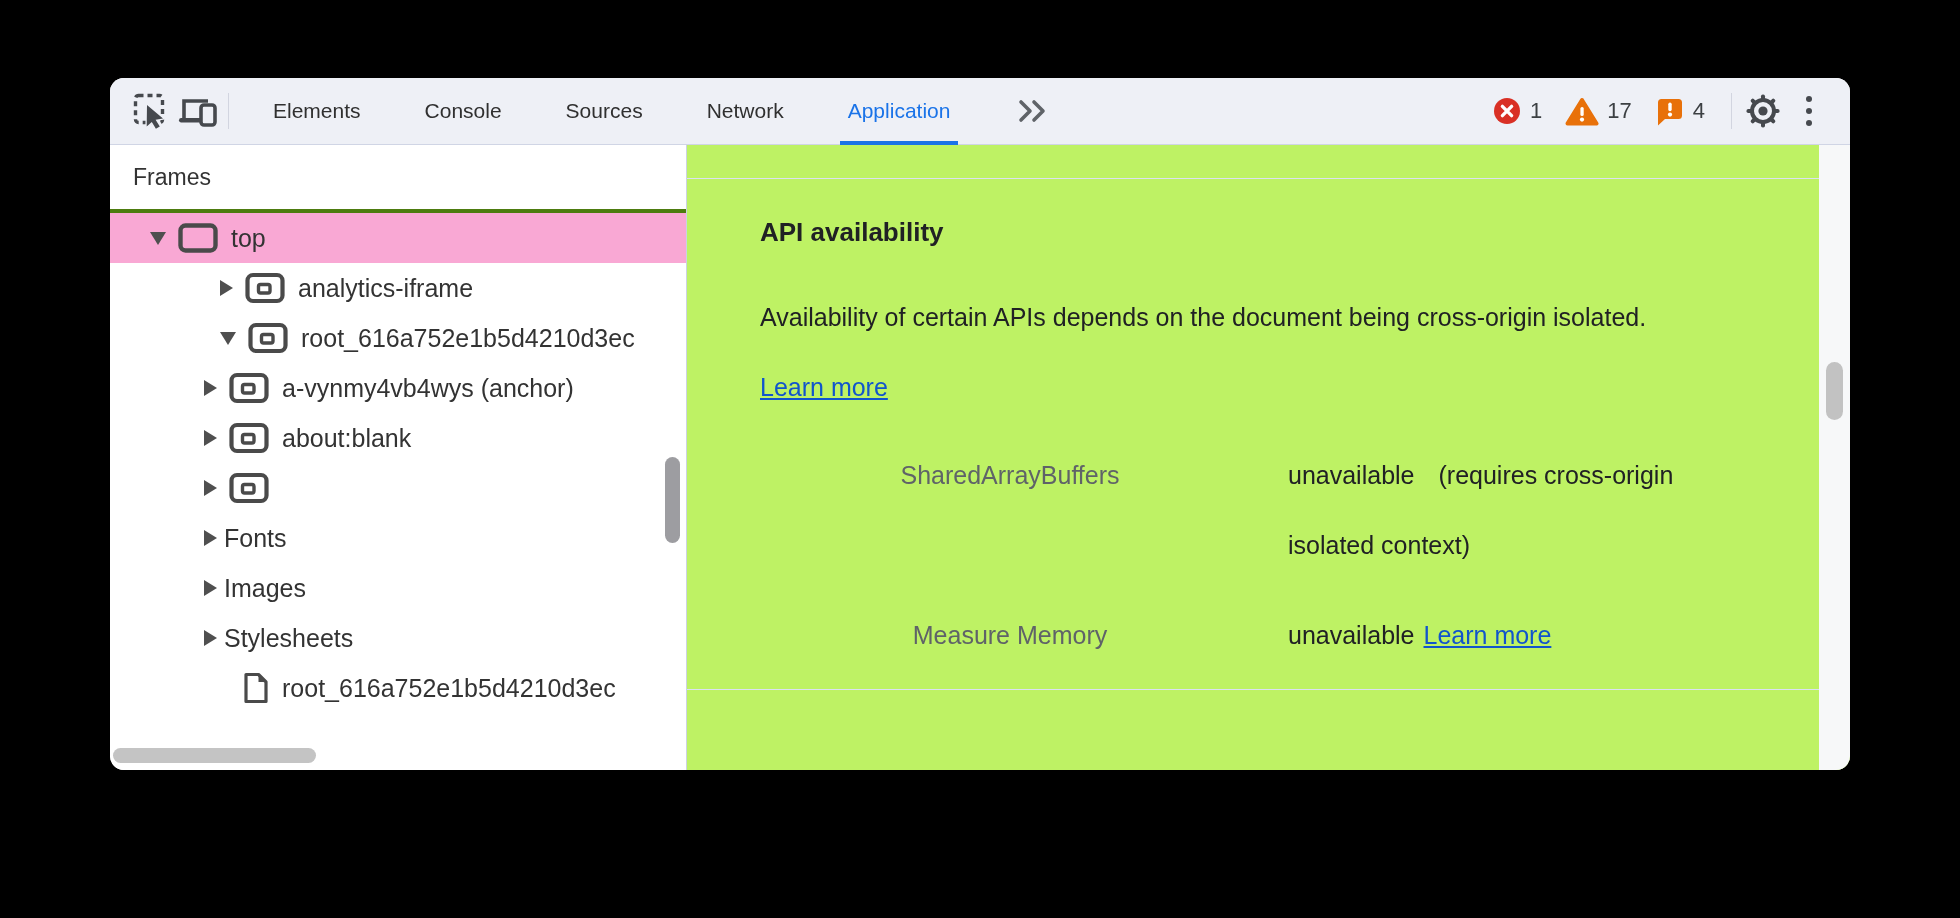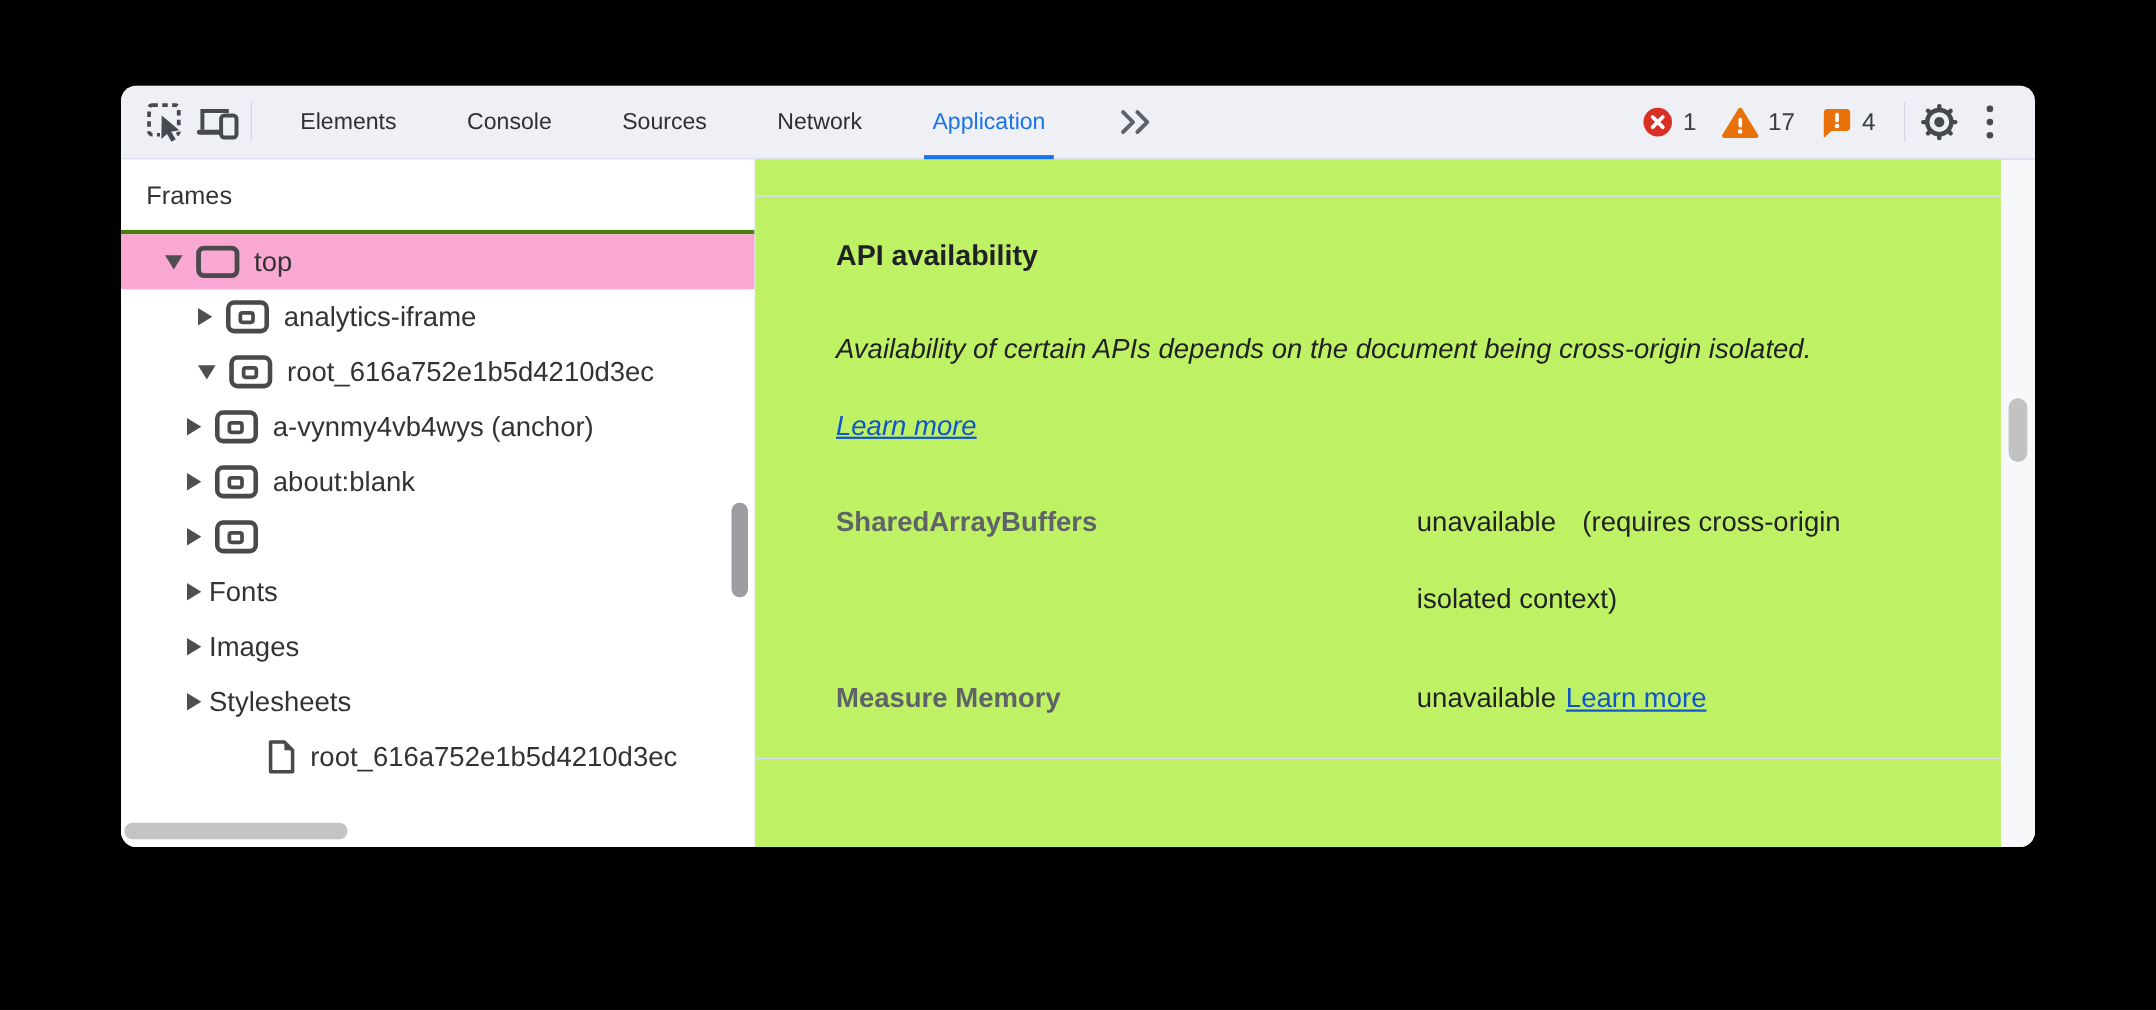--- a/index.html
+++ b/index.html
@@ -48,46 +48,46 @@
   
   .left-panel { flex:none; width:577px; border-right:1px solid #ccd2e2;
                 position:relative; overflow:hidden; background:#fff; }
   .frames-header { height:68px; border-bottom:4px solid #4d7c0f; display:flex;
                    align-items:center; padding-left:23px; font-size:23px;
                    font-weight:500; color:#333; }
   .tree-row { height:50px; display:flex; align-items:center; font-size:25px;
               color:#333; white-space:nowrap; cursor:default; }
   .tree-row.selected { background:#f9a8d4; }
   .lvl1 { padding-left:40px; }
-  .lvl2 { padding-left:70px; }
-  .lvl3 { padding-left:60px; }
+  .lvl2 { padding-left:110px; }
+  .lvl3 { padding-left:94px; }
   .doc-row { padding-left:133px; }
   .arrow { width:0; height:0; flex:none; margin-right:12px; }
   .arrow.right { border-left:13px solid #4f4f4f; border-top:8px solid transparent; border-bottom:8px solid transparent; }
   .arrow.down  { border-top:13px solid #4f4f4f; border-left:8px solid transparent; border-right:8px solid transparent; }
   .arrow.tight { margin-right:7px; }
   .tree-icon { flex:none; margin-right:13px; display:flex; align-items:center; }
   .tree-label { overflow:visible; }
 
   .v-thumb-left { position:absolute; right:6px; top:312px; width:15px; height:86px;
                   background:#9d9da1; border-radius:8px; }
   .h-thumb-left { position:absolute; left:3px; bottom:7px; width:203px; height:15px;
                   background:#c4c4c4; border-radius:8px; }
 
   
   .right-panel { flex:1; position:relative; background:#bef264; overflow:hidden; }
   .rp-strip { height:34px; border-bottom:1px solid #dbe1f3; }
   .rp-content { padding-left:73px; padding-right:140px; }
   .rp-heading { margin-top:38px; font-size:26px; font-weight:bold; color:#202124; }
-  .rp-desc { margin-top:34px; max-width:950px; font-size:25px; line-height:70px; color:#202124;font-style:italic; }
+  .rp-desc { margin-top:34px; max-width:950px; font-size:25px; line-height:70px; color:#202124; }
   a.link { color:#1155cc; text-decoration:underline; cursor:pointer; }
   .rp-fields { margin-top:18px; font-size:25px; line-height:70px; }
   .field-row { display:flex; }
   .field-row + .field-row { margin-top:20px; }
-  .field-label { flex:none; width:528px; padding-right:28px; text-align:left; color:#5f6368;font-weight:bold; }
+  .field-label { flex:none; width:528px; padding-right:28px; text-align:center; color:#5f6368; }
   .field-value { width:480px; color:#202124; }
   .field-detail { margin-left:24px; }
   .field-link-gap { margin-left:9px; }
   .rp-bottom-border { position:absolute; left:0; right:31px; top:544px; height:1px; background:#dbe1f3; }
   .rp-gutter { position:absolute; top:0; right:0; width:31px; height:100%; background:#f7f8f9; }
   .v-thumb-right { position:absolute; right:7px; top:217px; width:17px; height:58px;
                    background:#c2c2c2; border-radius:9px; }
 </style>
 </head>
 <body>

